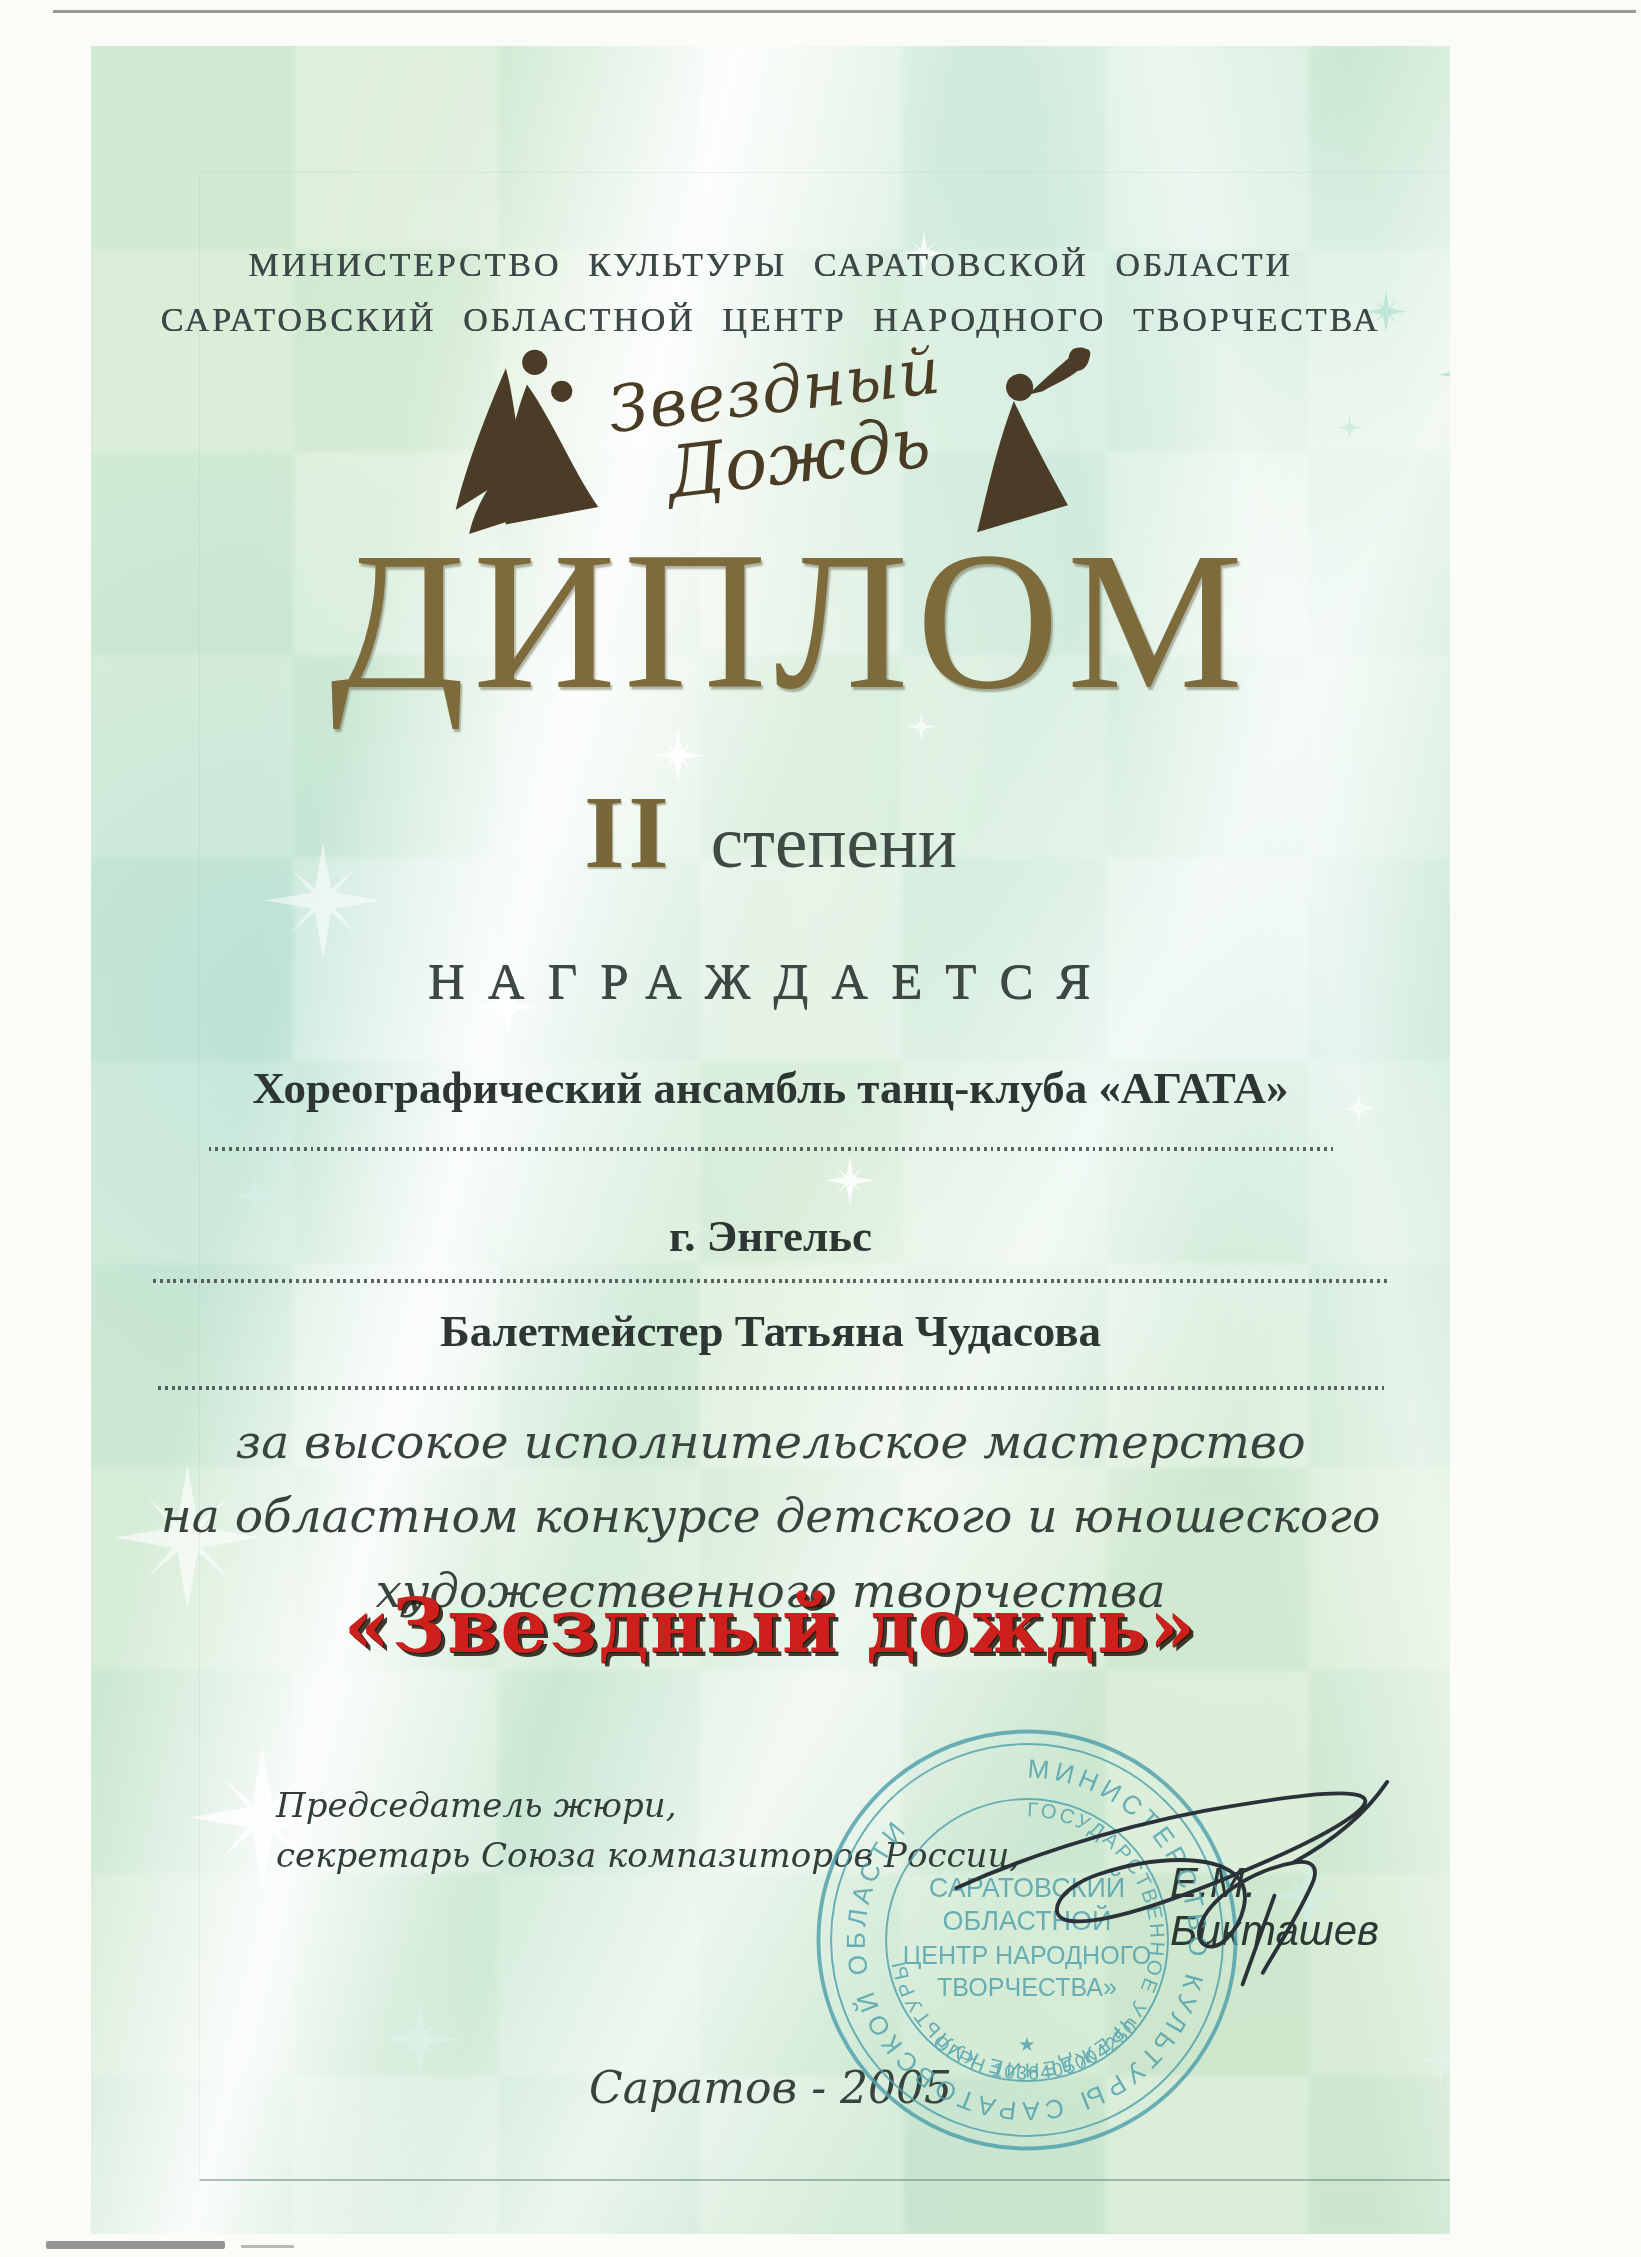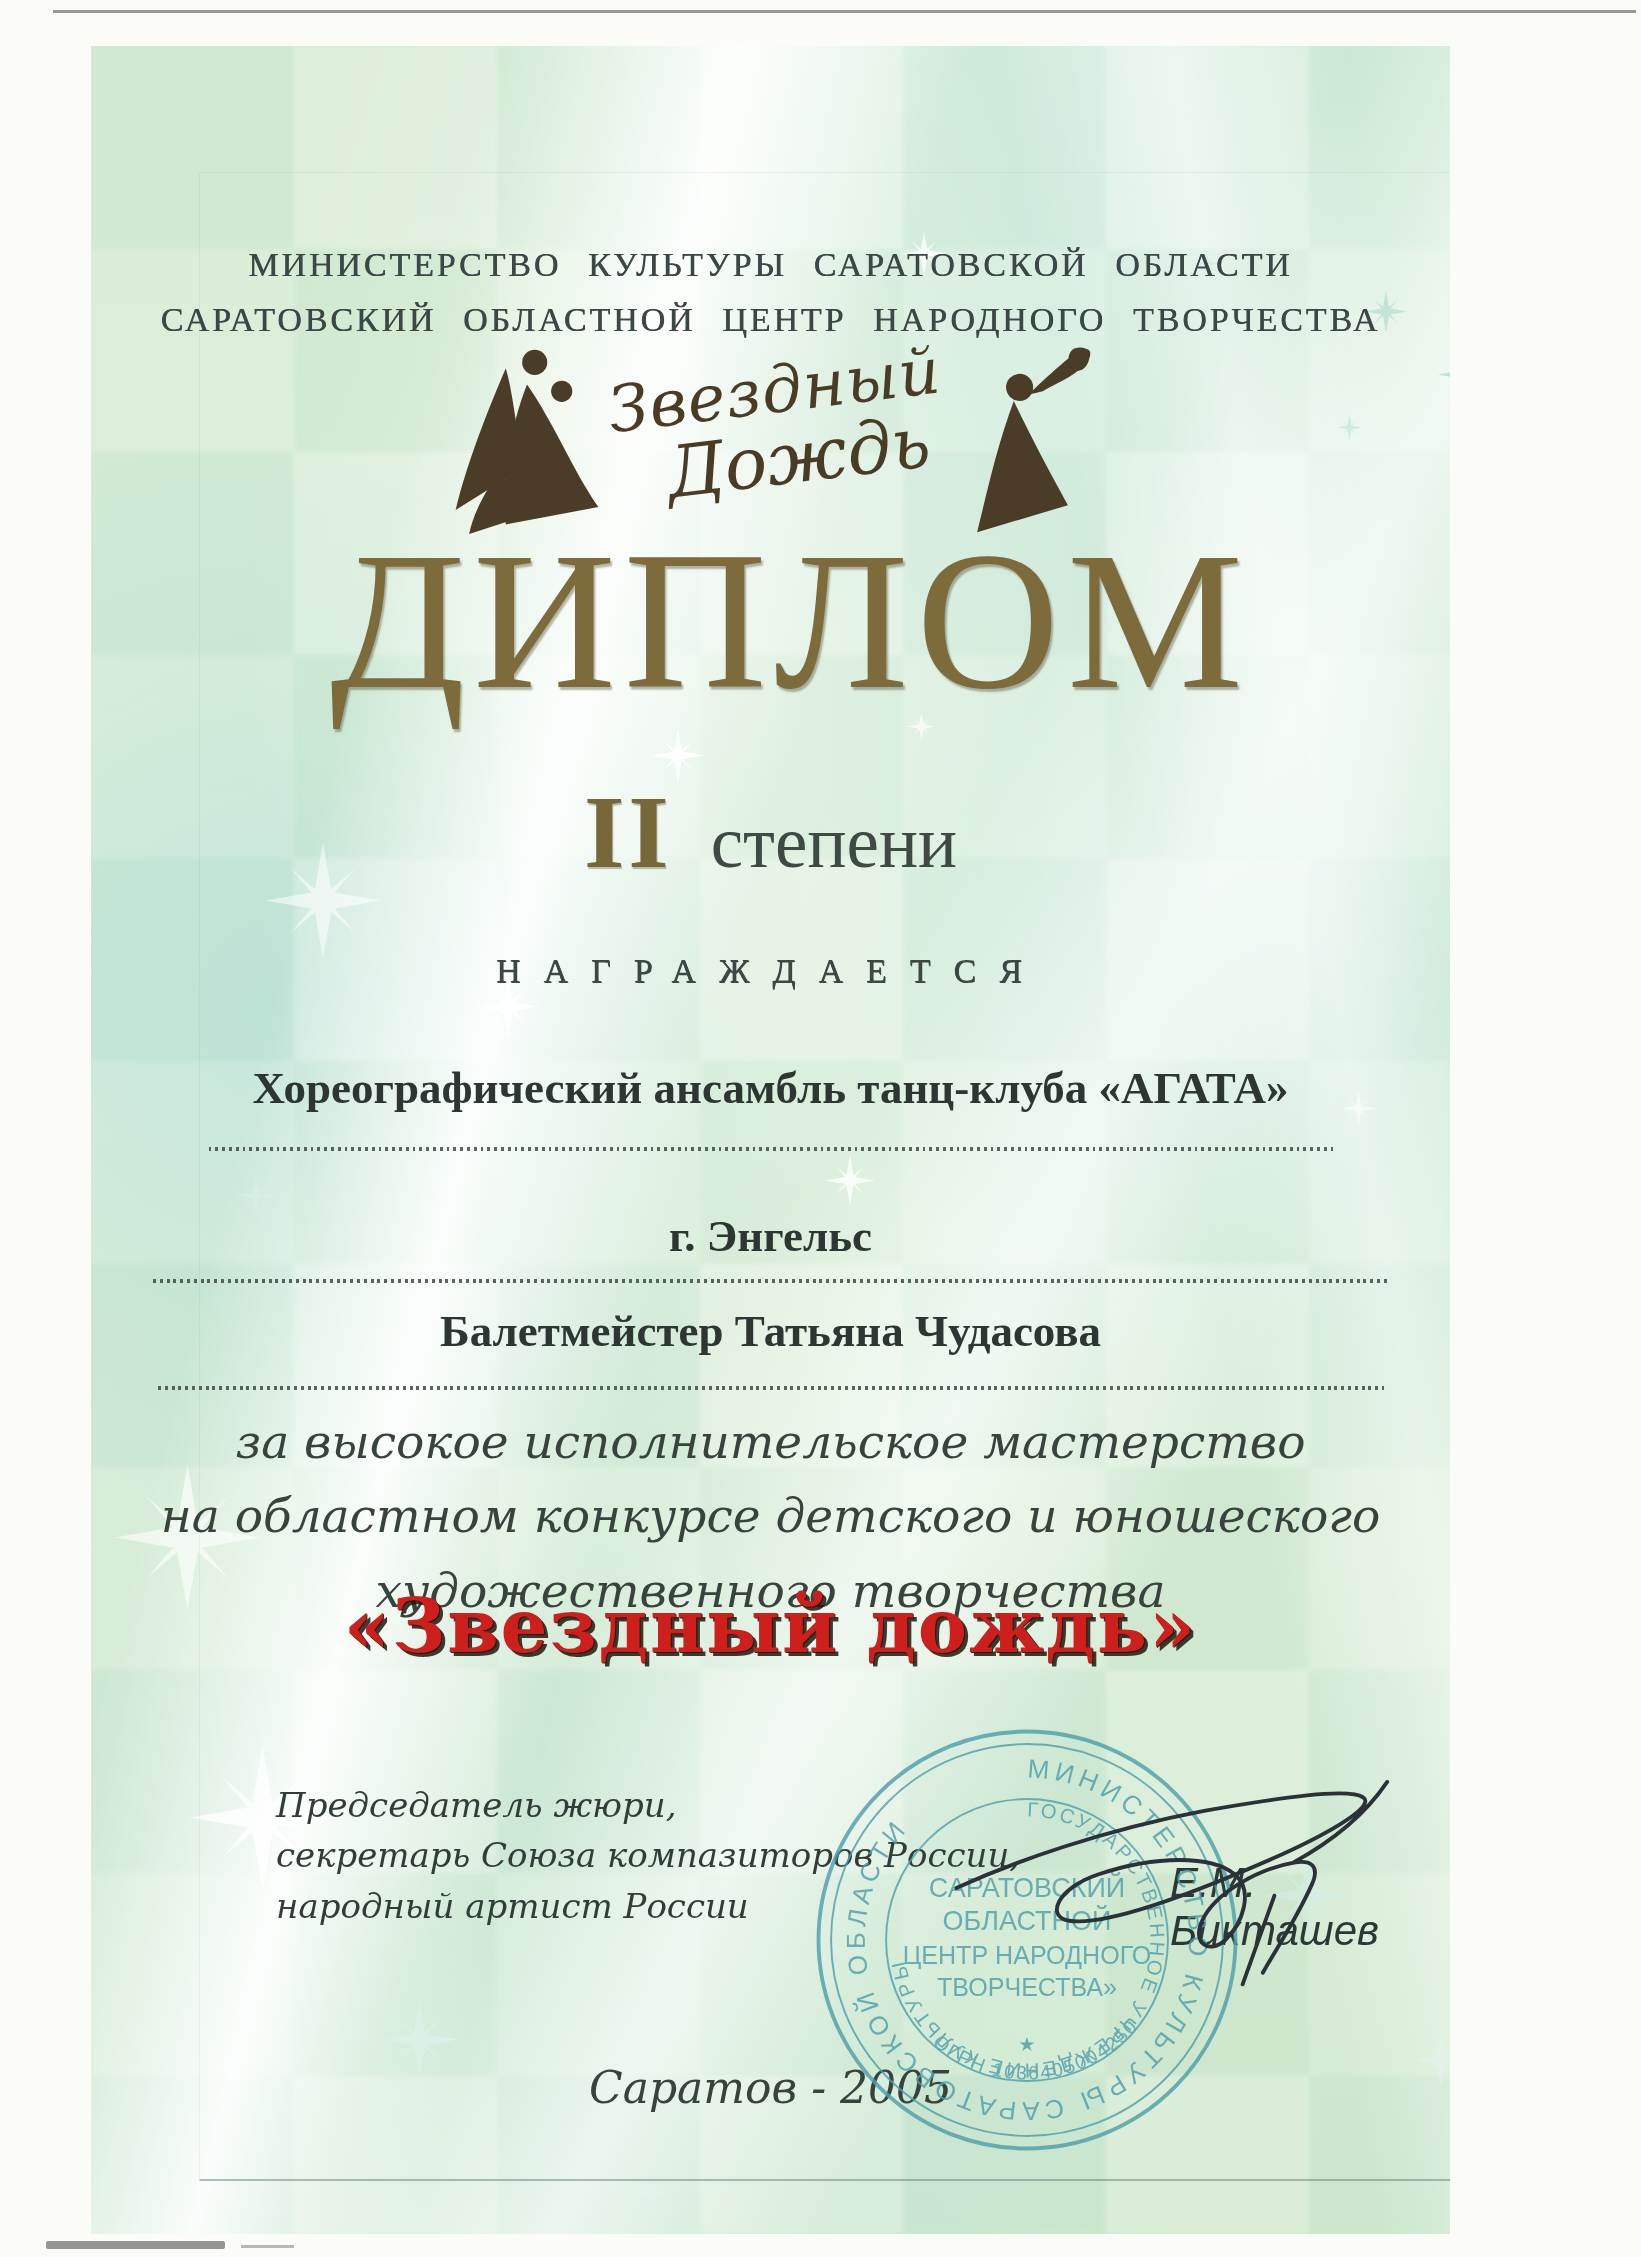--- a/index.html
+++ b/index.html
@@ -59,21 +59,21 @@
        text-shadow:0.4px 0.4px 0 #3c4747;}
   .logo-wrap{position:absolute;left:0;width:100%;top:295px;display:flex;justify-content:center;align-items:flex-start;gap:3.9px;}
   .logo-text{transform:rotate(-7deg);margin-top:17.4px;color:#493b24;font-family:"DejaVu Serif",serif;font-style:italic;}
   .logo-w1{font-size:64px;line-height:1;letter-spacing:1px;}
   .logo-w2{font-size:71px;line-height:1;margin-left:50px;margin-top:1.9px;}
   .title{top:471px;font-size:198px;line-height:1.05;letter-spacing:7.7px;color:#7d6b3c;
          text-shadow:1.9px 2.9px 1.9px rgba(55,45,18,.35);margin-left:20px;}
   .degree{top:726px;color:#3f4a45;}
   .degree .num{font-size:104px;font-weight:bold;color:#776739;letter-spacing:3.9px;text-shadow:1px 1.9px 1px rgba(55,45,18,.3);}
   .degree .word{font-size:73px;margin-left:38px;}
-  .award{top:906px;font-size:34px;letter-spacing:23px;color:#3d4845;text-shadow:0.5px 0.5px 0 #3d4845;}
+  .award{top:906px;font-size:51px;letter-spacing:23px;color:#3d4845;text-shadow:0.5px 0.5px 0 #3d4845;}
   .recipient{top:1016px;font-size:45px;font-weight:bold;color:#2d3633;}
   .city{top:1164px;font-size:45px;font-weight:bold;color:#2d3633;}
   .leader{top:1259px;font-size:45px;font-weight:bold;color:#2d3633;}
   .dotted{position:absolute;left:50%;transform:translateX(-50%);height:3.9px;opacity:.85;
           background:repeating-linear-gradient(90deg,#3f4a45 0 2.9px,transparent 2.9px 6.8px);}
   .dot1{top:1101px;width:1125px;}
   .dot2{top:1233px;width:1236px;}
   .dot3{top:1340px;width:1226px;}
   .reason{top:1359px;font-family:"DejaVu Serif",serif;font-style:italic;font-size:47px;
           line-height:1.58;color:#39433e;}
@@ -218,21 +218,20 @@
       <div>за высокое исполнительское мастерство</div>
       <div>на областном конкурсе  детского и юношеского</div>
       <div>художественного творчества</div>
     </div>
 
     <div class="center festival">«Звездный дождь»</div>
 
     <div class="sig-roles">
       <div>Председатель жюри,</div>
       <div>секретарь Союза компазиторов России,</div>
-      <div>народный артист России</div>
     </div>
 
     <svg class="stamp-svg" width="444" height="444" viewBox="0 0 460 460">
       <defs>
         <path id="ringO" d="M230,62 A168,168 0 1 1 229.9,62"></path>
         <path id="ringI" d="M230,102 A128,128 0 1 1 229.9,102"></path>
         <path id="ringB" d="M95,290 A150,150 0 0 0 365,290"></path>
       </defs>
       <g fill="none" stroke="#4fa0ac">
         <circle cx="230" cy="230" r="216" stroke-width="4"></circle>

